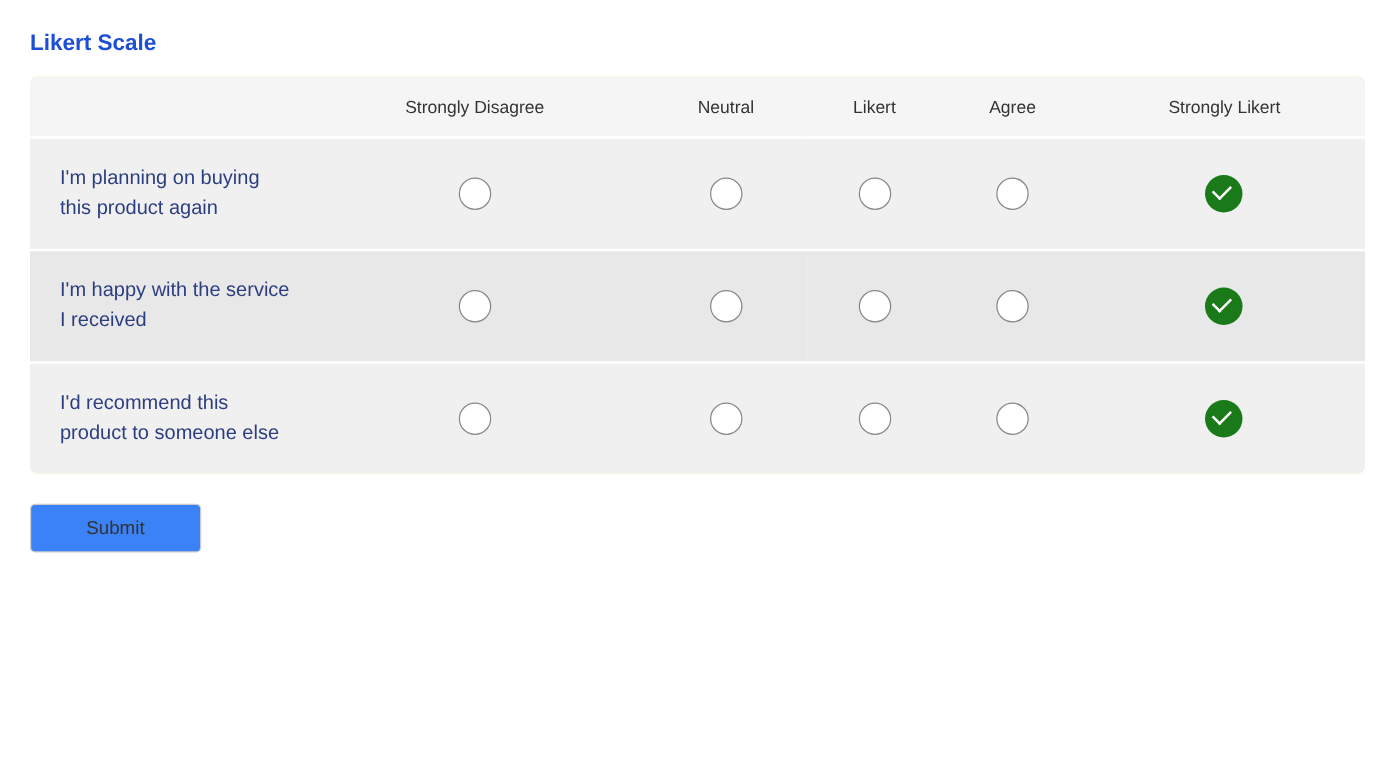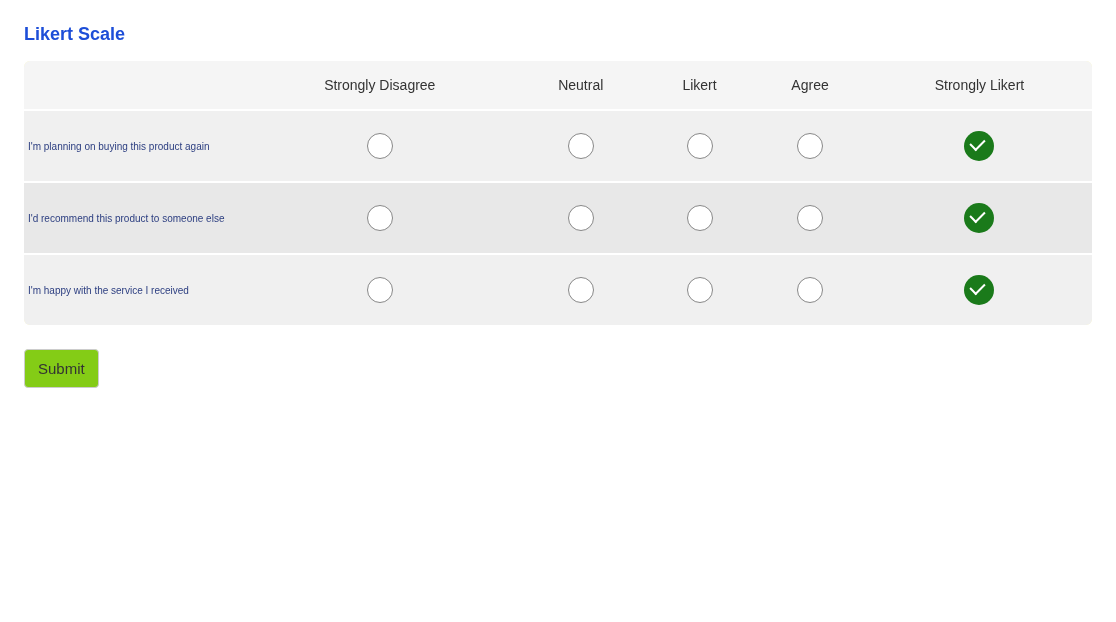--- a/index.html
+++ b/index.html
@@ -56,22 +56,22 @@
     }
 
     .likert-table tbody tr td {
       padding: 20px 8px;
       text-align: center;
       vertical-align: middle;
     }
 
     .likert-table tbody tr td.question-cell {
       text-align: left;
-      padding-left: 4px;
-      font-size: 10px;
+      padding-left: 24px;
+      font-size: 16px;
       color: #2c3e80;
       width: 220px;
       line-height: 1.5;
     }
 
     .radio-circle {
       display: inline-block;
       width: 26px;
       height: 26px;
       border-radius: 50%;
@@ -100,23 +100,23 @@
       width: 7px;
       height: 12px;
       border: 2.5px solid #fff;
       border-top: none;
       border-left: none;
       transform: rotate(45deg);
     }
 
     .submit-btn {
       margin-top: 24px;
-      padding: 10px 13px;
+      padding: 10px 44px;
       font-size: 15px;
-      background: #84cc16;
+      background: #3b82f6;
       border: 1px solid #ccc;
       border-radius: 4px;
       cursor: pointer;
       color: #333;
     }
   </style>
 </head>
 <body>
 
 
@@ -137,29 +137,29 @@
   <tbody id="likert-body">
   <tr>
         <td class="question-cell">I'm planning on buying this product again</td>
         <td><span class="radio-circle"></span></td>
         <td><span class="radio-circle"></span></td>
         <td><span class="radio-circle"></span></td>
         <td><span class="radio-circle"></span></td>
         <td><span class="radio-checked"></span></td>
       </tr>
       <tr>
-        <td class="question-cell">I'd recommend this product to someone else</td>
+        <td class="question-cell">I'm happy with the service I received</td>
         <td><span class="radio-circle"></span></td>
         <td><span class="radio-circle"></span></td>
         <td><span class="radio-circle"></span></td>
         <td><span class="radio-circle"></span></td>
         <td><span class="radio-checked"></span></td>
       </tr>
       <tr>
-        <td class="question-cell">I'm happy with the service I received</td>
+        <td class="question-cell">I'd recommend this product to someone else</td>
         <td><span class="radio-circle"></span></td>
         <td><span class="radio-circle"></span></td>
         <td><span class="radio-circle"></span></td>
         <td><span class="radio-circle"></span></td>
         <td><span class="radio-checked"></span></td>
       </tr>
     </tbody>
 </table>
 
 <button class="submit-btn">Submit</button>

